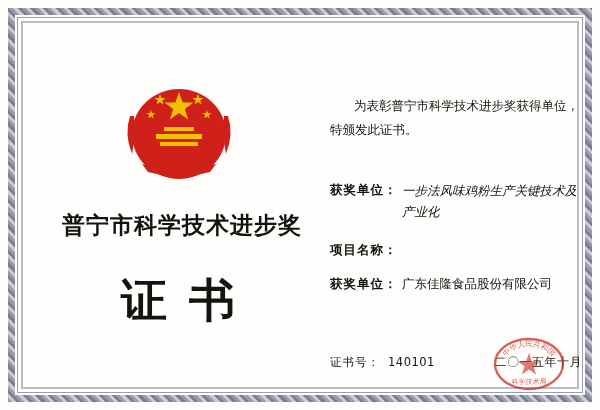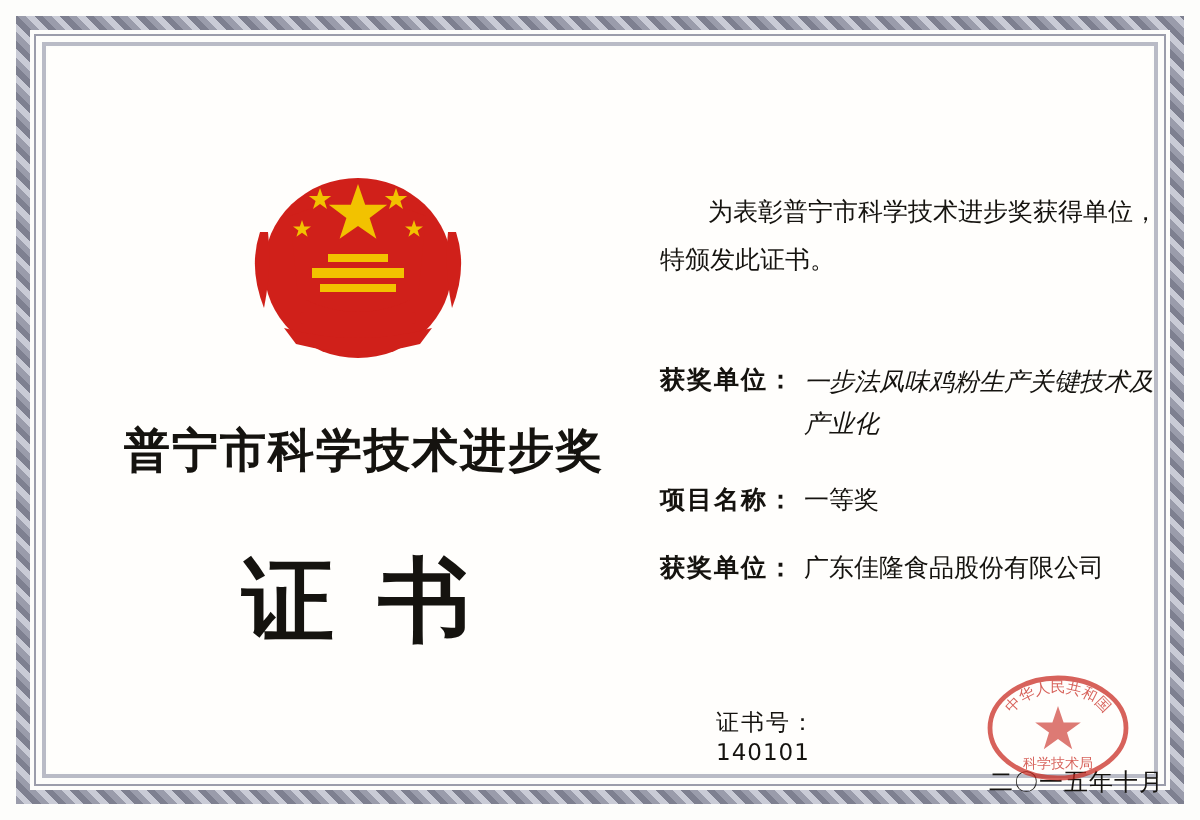--- a/index.html
+++ b/index.html
@@ -152,28 +152,27 @@
   .field-unit    { top: 216px; width: 252px; }
 
   .footer {
     position: absolute;
     left: 6px;
     top: 296px;
     width: 252px;
     display: flex;
     align-items: baseline;
     font-size: 11.5px;
-    flex-direction: column;
   }
   .footer .cert-no-label {
     letter-spacing: 1px;
     color: #15130f;
   }
   .footer .cert-no-value {
-    margin-left: 28px;
+    margin-left: 8px;
     color: #15130f;
     letter-spacing: 0.5px;
   }
   .footer .date {
     margin-left: auto;
     color: #15130f;
     font-size: 12px;
     letter-spacing: 0.5px;
     font-family: Liberation Serif, serif;
   }
@@ -257,21 +256,20 @@
         <div class="line2">特颁发此证书。</div>
       </div>
 
       <div class="field field-project">
         <div class="label">获奖单位：</div>
         <div class="value">一步法风味鸡粉生产关键技术及产业化</div>
       </div>
 
       <div class="field field-level">
         <div class="label">项目名称：</div>
-        <div class="value">一等奖</div>
       </div>
 
       <div class="field field-unit">
         <div class="label">获奖单位：</div>
         <div class="value">广东佳隆食品股份有限公司</div>
       </div>
 
       <div class="footer">
         <span class="cert-no-label">证书号：</span>
         <span class="cert-no-value">140101</span>

